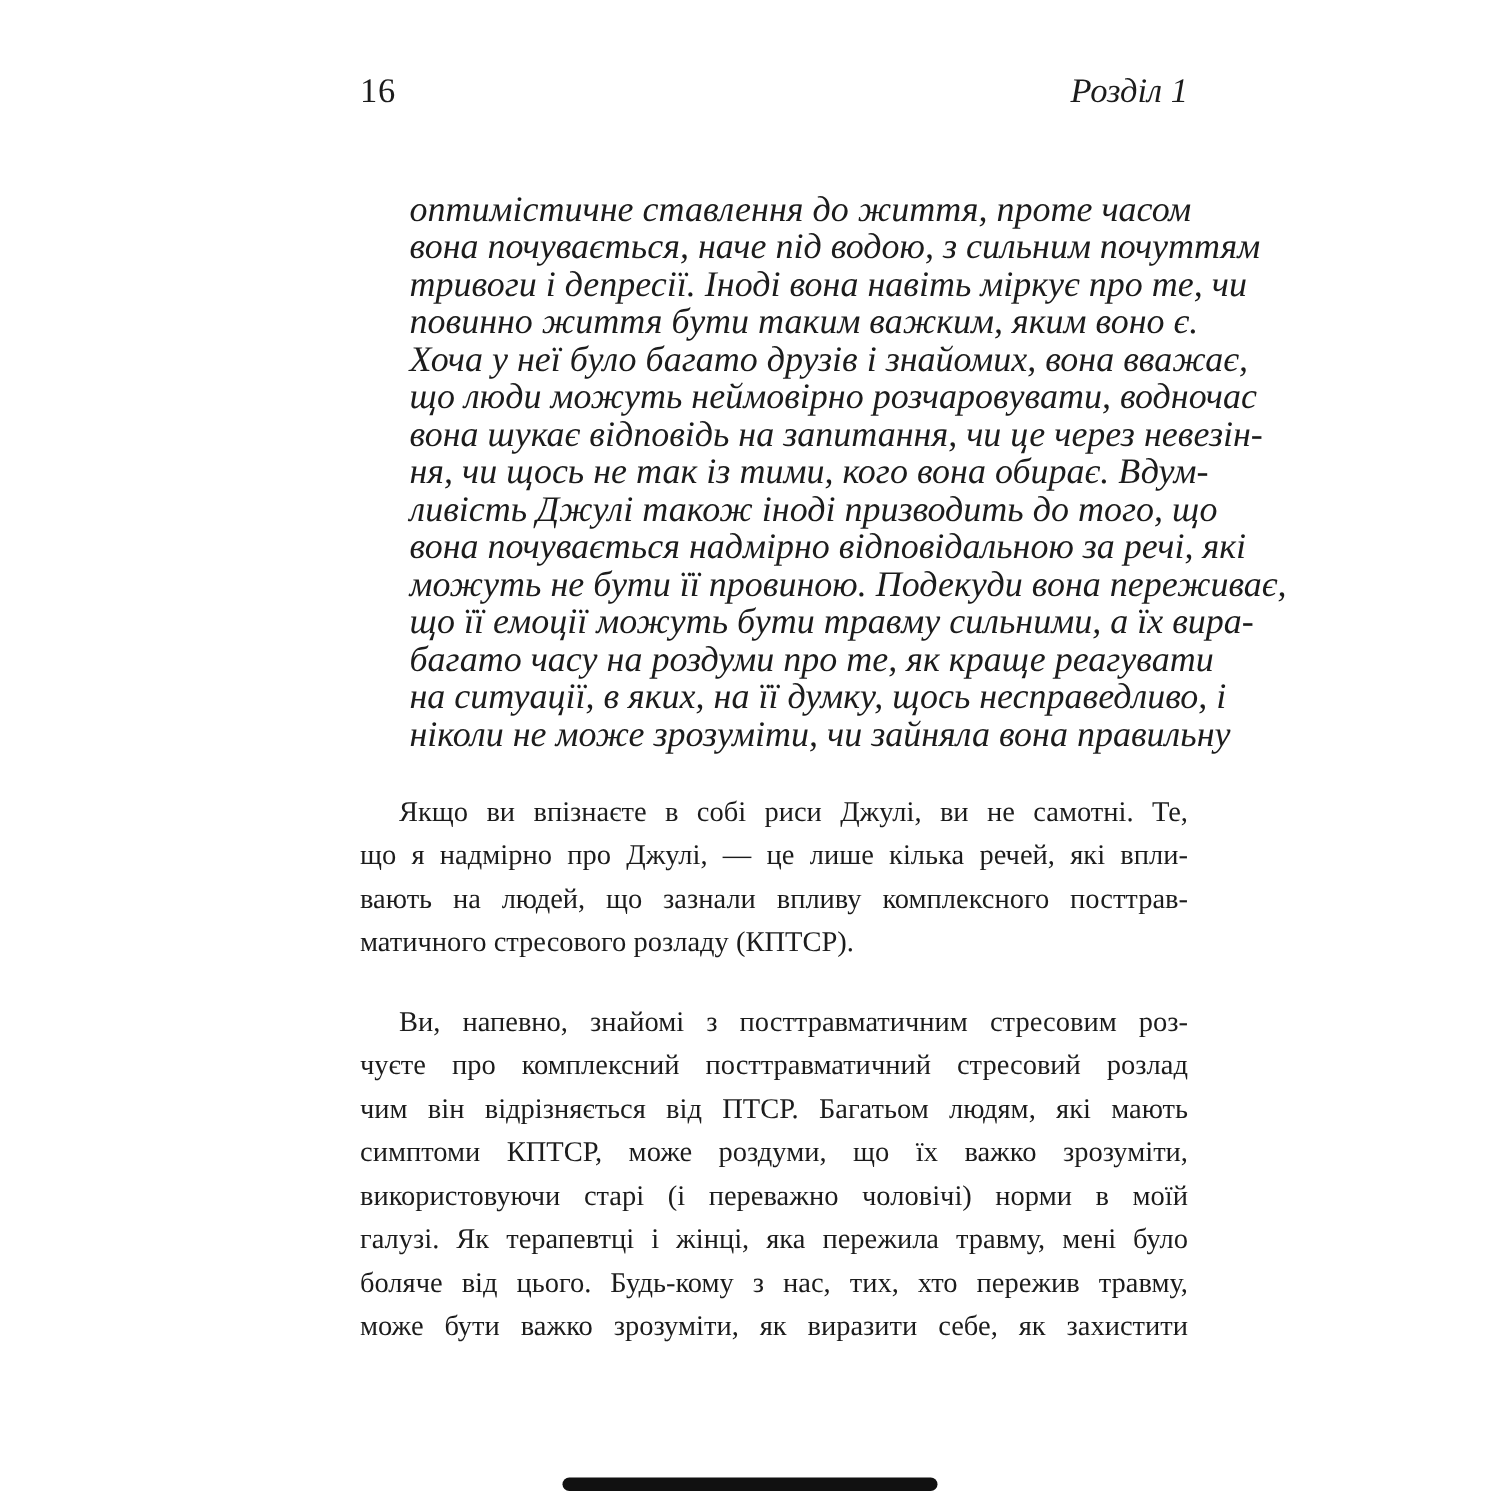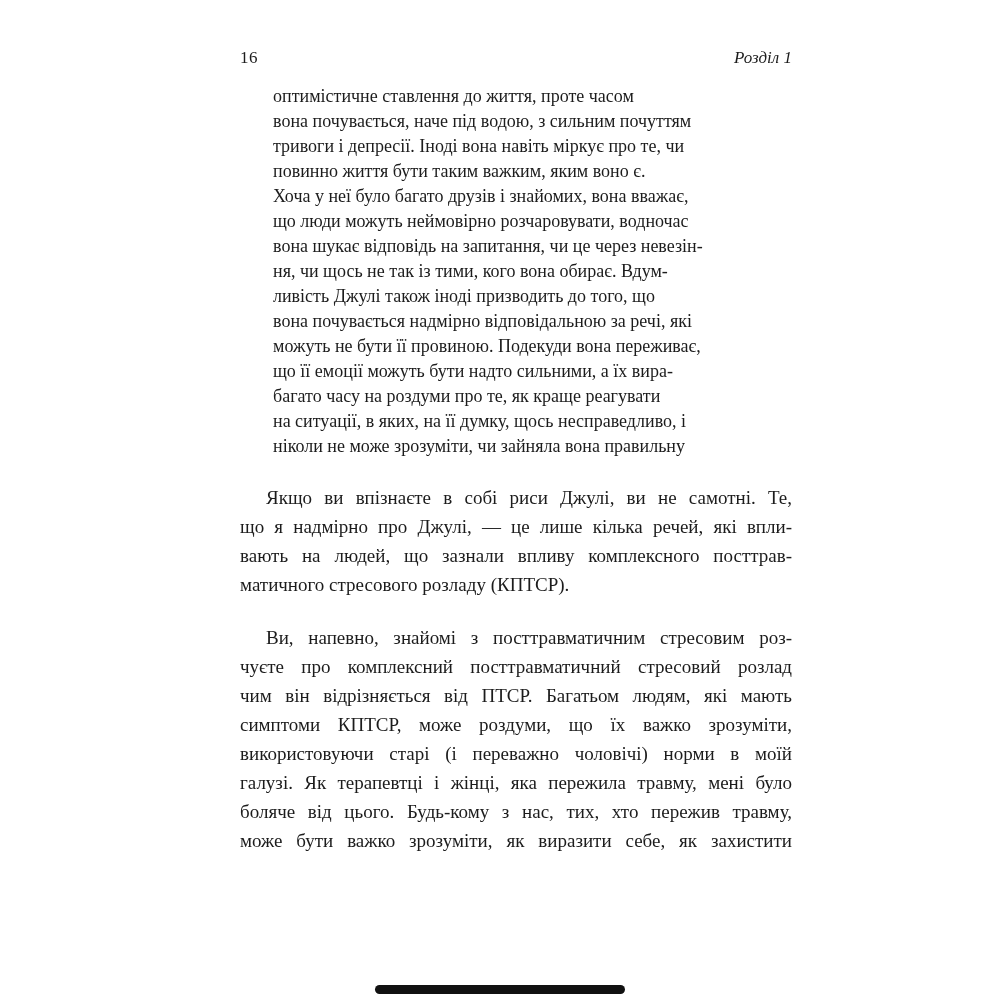--- a/index.html
+++ b/index.html
@@ -20,34 +20,35 @@
   .content {
     position: absolute;
     left: 240px;
     top: 48px;
     width: 552px;
   }
   .header {
     display: flex;
     justify-content: space-between;
     align-items: baseline;
-    font-size: 17px;
-    margin-bottom: 16px;
+    font-size: 23px;
+    margin-bottom: 54px;
   }
   .pagenum {
     font-style: normal;
     letter-spacing: 0.5px;
   }
   .chapter {
     font-style: italic;
   }
   .quote {
     margin-left: 33px;
     width: 519px;
-    font-size: 18px;
+    font-style: italic;
+    font-size: 24px;
     line-height: 25px;
     margin-bottom: 14px;
   }
   .quote .line {
     text-align: left;
     white-space: nowrap;
   }
   .para {
     font-size: 19px;
     line-height: 29px;
@@ -90,21 +91,21 @@
         <div class="line">вона почувається, наче під водою, з сильним почуттям</div>
         <div class="line">тривоги і депресії. Іноді вона навіть міркує про те, чи</div>
         <div class="line">повинно життя бути таким важким, яким воно є.</div>
         <div class="line">Хоча у неї було багато друзів і знайомих, вона вважає,</div>
         <div class="line">що люди можуть неймовірно розчаровувати, водночас</div>
         <div class="line">вона шукає відповідь на запитання, чи це через невезін-</div>
         <div class="line">ня, чи щось не так із тими, кого вона обирає. Вдум-</div>
         <div class="line">ливість Джулі також іноді призводить до того, що</div>
         <div class="line">вона почувається надмірно відповідальною за речі, які</div>
         <div class="line">можуть не бути її провиною. Подекуди вона переживає,</div>
-        <div class="line">що її емоції можуть бути надто сильними, а їх вира-</div>
+        <div class="line">що її емоції можуть бути травму сильними, а їх вира-</div>
         <div class="line">багато часу на роздуми про те, як краще реагувати</div>
         <div class="line">на ситуації, в яких, на її думку, щось несправедливо, і</div>
         <div class="line">ніколи не може зрозуміти, чи зайняла вона правильну</div>
       </div>
 
     <div class="para end-align-left">
         <div class="line">Якщо ви впізнаєте в собі риси Джулі, ви не самотні. Те,</div>
         <div class="line">що я надмірно про Джулі, — це лише кілька речей, які впли-</div>
         <div class="line">вають на людей, що зазнали впливу комплексного посттрав-</div>
         <div class="line">матичного стресового розладу (КПТСР).</div>

